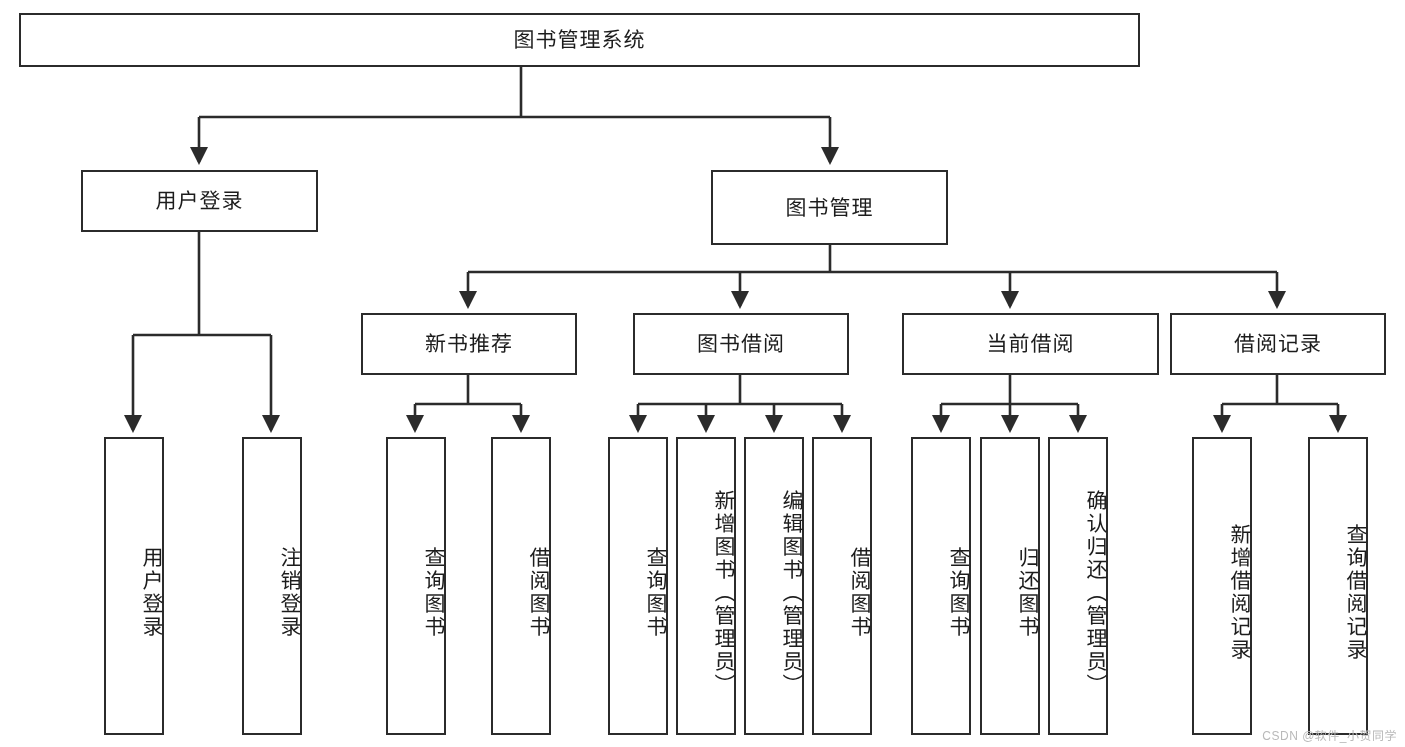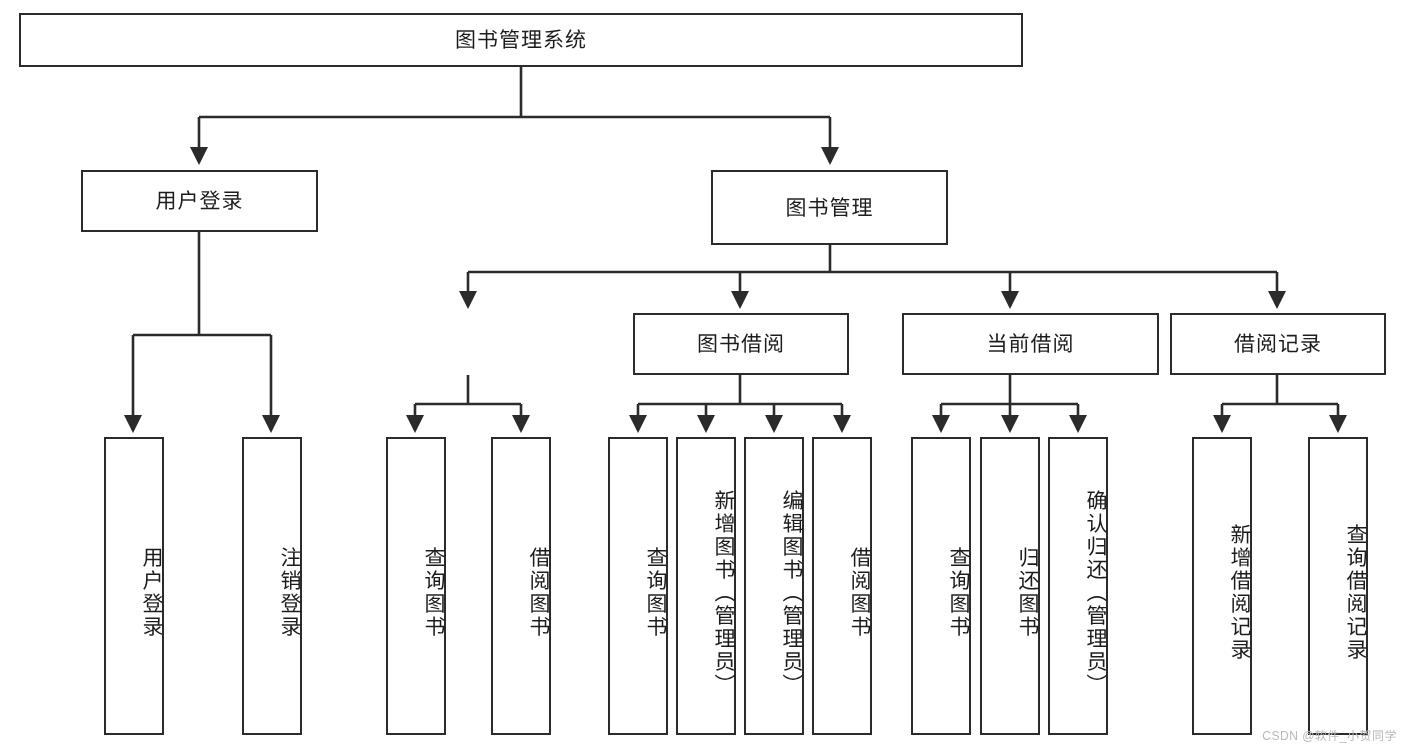--- a/index.html
+++ b/index.html
@@ -114,32 +114,35 @@
       <path d="M 1010 404 L 1010 430" marker-end="url(#arrow)"></path>
       <path d="M 1078 404 L 1078 430" marker-end="url(#arrow)"></path>
 
       <path d="M 1277 375 L 1277 404"></path>
       <path d="M 1222 404 L 1338 404"></path>
       <path d="M 1222 404 L 1222 430" marker-end="url(#arrow)"></path>
       <path d="M 1338 404 L 1338 430" marker-end="url(#arrow)"></path>
     </g>
   </svg>
 
-  <div class="node horiz" style="left:19px; top:13px; width:1004px; height:54px;">
+  <div class="node horiz" style="left:19px; top:13px; width:1121px; height:54px;">
     <span class="node-label">图书管理系统</span>
   </div>
 
   <div class="node horiz" style="left:81px; top:170px; width:237px; height:62px;">
     <span class="node-label">用户登录</span>
   </div>
 
   <div class="node horiz" style="left:711px; top:170px; width:237px; height:75px;">
     <span class="node-label">图书管理</span>
   </div>
 
+  <div class="node horiz" style="left:361px; top:313px; width:216px; height:62px;">
+    <span class="node-label">新书推荐</span>
+  </div>
 
   <div class="node horiz" style="left:633px; top:313px; width:216px; height:62px;justify-content:center;">
     <span class="node-label">图书借阅</span>
   </div>
 
   <div class="node horiz" style="left:902px; top:313px; width:257px; height:62px;text-align:right;">
     <span class="node-label">当前借阅</span>
   </div>
 
   <div class="node horiz" style="left:1170px; top:313px; width:216px; height:62px;">

